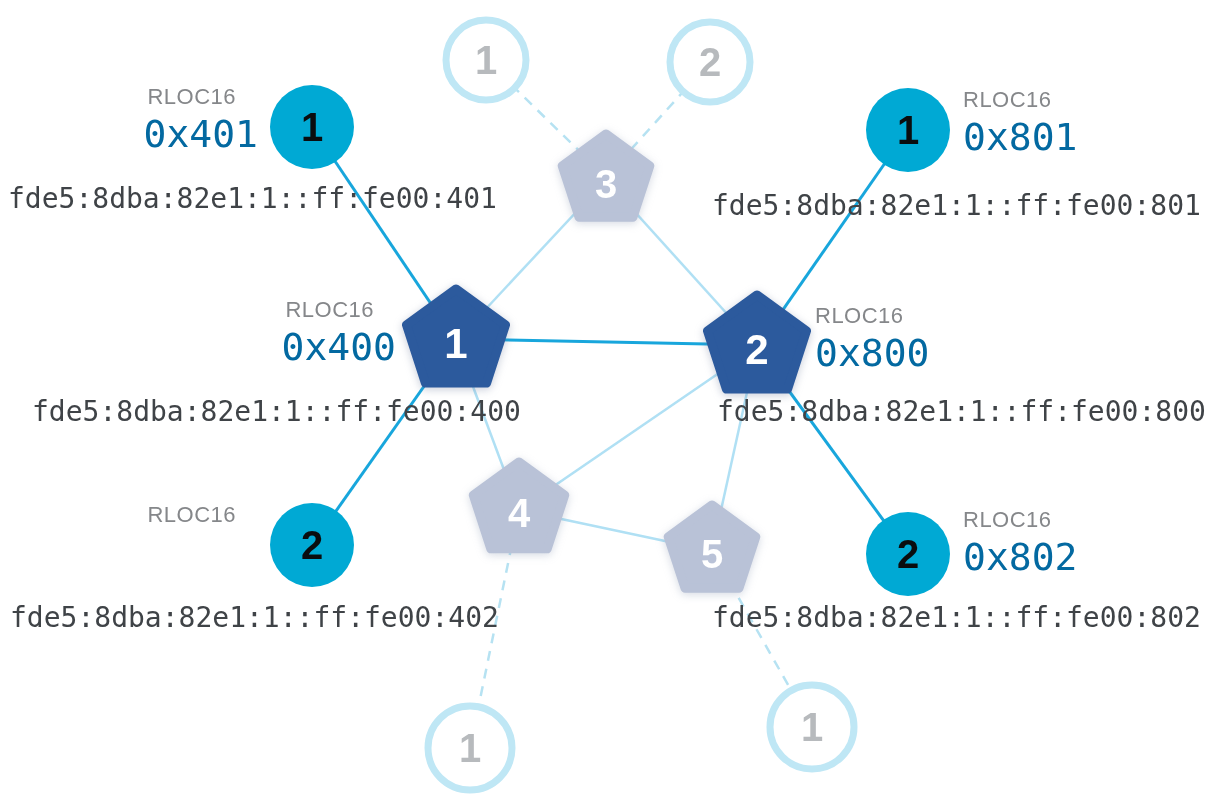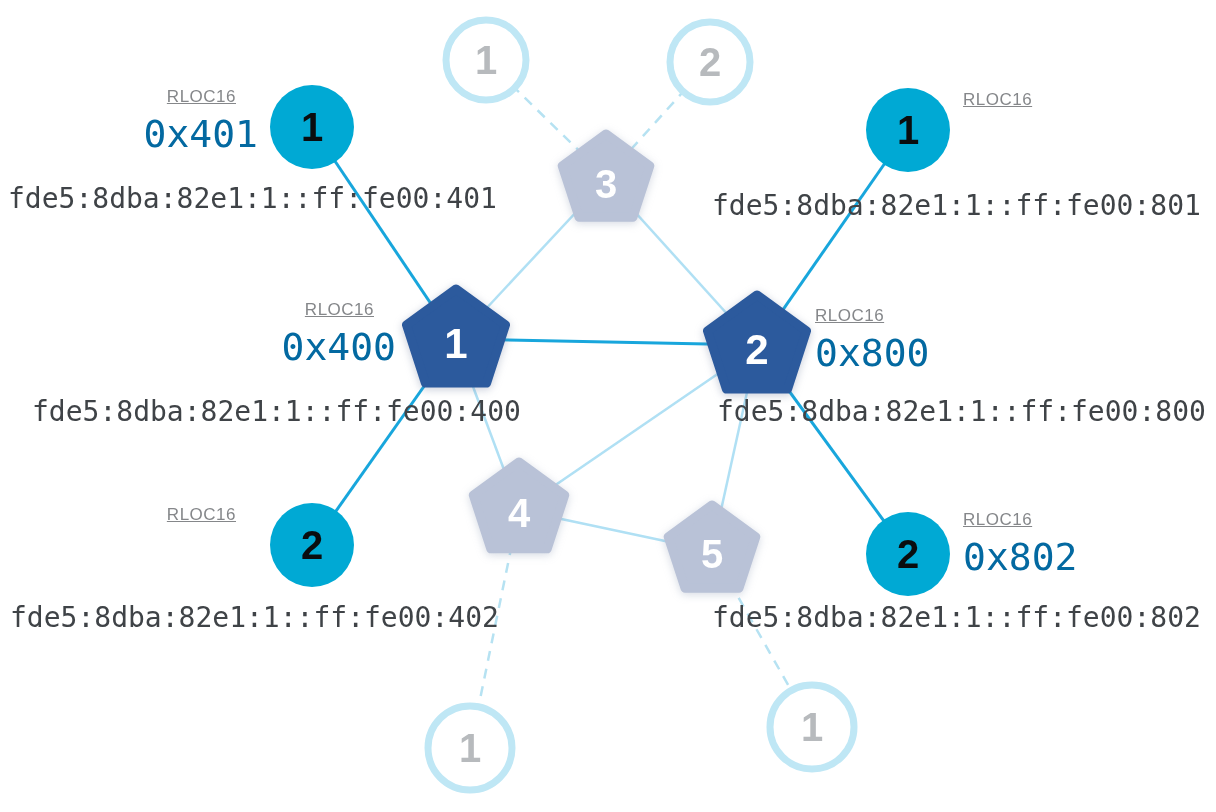--- a/index.html
+++ b/index.html
@@ -16,21 +16,21 @@
   .fcircle{fill:#ffffff;stroke-width:7;}
 
   .num{position:absolute;transform:translate(-50%,-50%);font-weight:bold;white-space:nowrap;}
   .num-child{font-size:40px;color:#0a0d0f;}
   .num-router{font-size:42px;color:#ffffff;}
   .num-faded-router{font-size:40px;color:#ffffff;}
   .num-faded-child{font-size:40px;color:#b7babd;}
 
   .lblblock{position:absolute;white-space:nowrap;}
   .lblblock.align-r{text-align:right;}
-  .rloc-title{font-size:17px;line-height:20px;color:#85878a;letter-spacing:.5px;text-decoration:underline;}
+  .rloc-title{font-size:22px;line-height:20px;color:#85878a;letter-spacing:.5px;}
   .align-r .rloc-title{margin-right:22px;}
   .rloc-hex{margin-top:6px;font-family:"DejaVu Sans Mono",monospace;font-size:38px;line-height:42px;color:#0369a1;}
   .ipv6{position:absolute;font-family:"DejaVu Sans Mono",monospace;font-size:28px;line-height:32px;color:#3f4347;white-space:nowrap;}
 </style>
 </head>
 <body>
 
 <div class="stage">
 
   <svg class="canvas" width="1216" height="812" viewBox="0 0 1216 812">
@@ -100,20 +100,21 @@
   </div>
   <div class="ipv6" style="left:8px;top:183px">fde5:8dba:82e1:1::ff:fe00:401</div>
 
   <div class="lblblock align-r" style="right:958px;top:505px">
     <div class="rloc-title">RLOC16</div>
   </div>
   <div class="ipv6" style="left:10px;top:602px">fde5:8dba:82e1:1::ff:fe00:402</div>
 
   <div class="lblblock" style="left:963px;top:90px">
     <div class="rloc-title">RLOC16</div>
+    <div class="rloc-hex">0x801</div>
   </div>
   <div class="ipv6" style="left:712px;top:190px">fde5:8dba:82e1:1::ff:fe00:801</div>
 
   <div class="lblblock" style="left:963px;top:510px">
     <div class="rloc-title">RLOC16</div>
     <div class="rloc-hex">0x802</div>
   </div>
   <div class="ipv6" style="left:712px;top:602px">fde5:8dba:82e1:1::ff:fe00:802</div>
 
   <div class="lblblock align-r" style="right:820px;top:300px">

